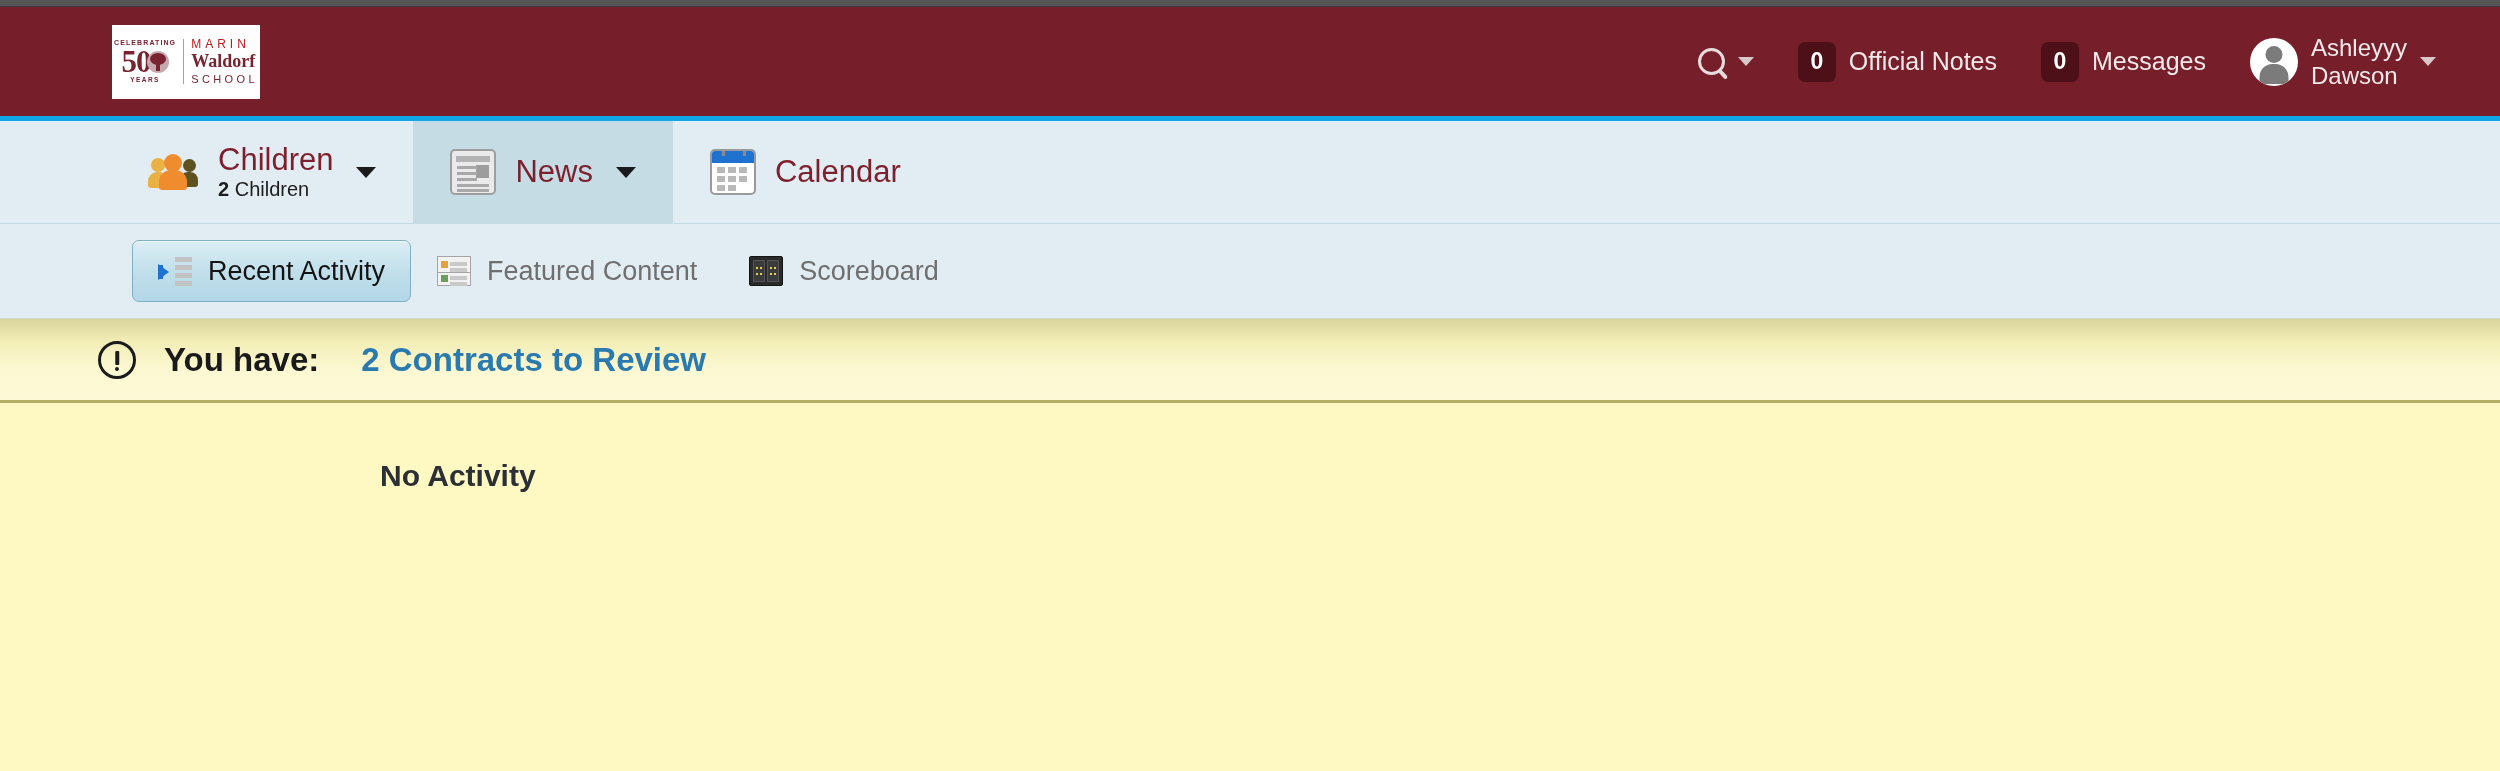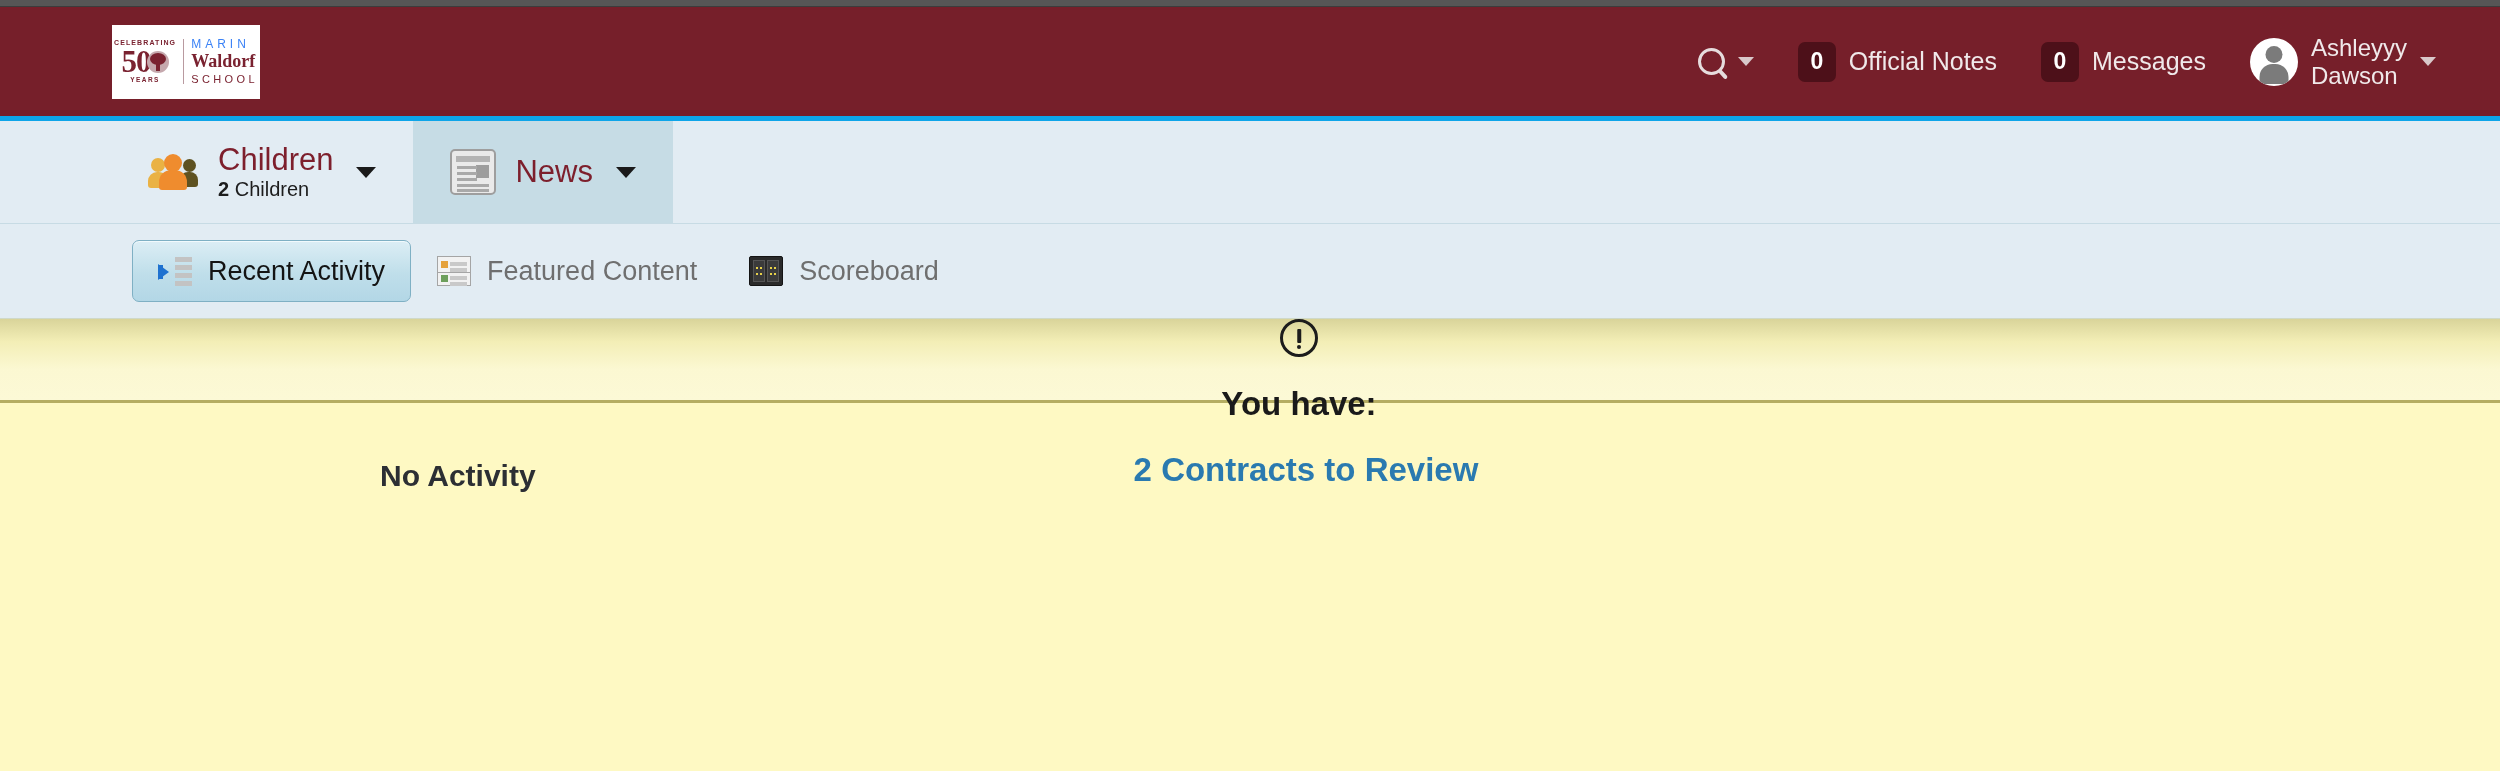--- a/index.html
+++ b/index.html
@@ -63,21 +63,21 @@
   .logo-tree::after {
     content: ""; position: absolute; left: 3px; top: 2px;
     width: 16px; height: 12px; border-radius: 50%; background: #7a2230;
   }
   .logo-years {
     font-size: 6.5px; letter-spacing: 1.4px; color: #7a2230; font-weight: 700;
   }
   .logo-divider { width: 1px; align-self: stretch; background: #b99aa0; margin: 2px 0; }
   .logo-right { display: flex; flex-direction: column; line-height: 1.18; }
   .logo-marin {
-    font-size: 12px; letter-spacing: 4px; color: #3b82f6;
+    font-size: 12px; letter-spacing: 4px; color: #b91c1c;
     font-family: "Liberation Sans", sans-serif;
   }
   .logo-waldorf {
     font-size: 18px; color: #7a2230; font-weight: 700;
     font-family: "Liberation Serif", serif; letter-spacing: 0px;
   }
   .logo-school {
     font-size: 11px; letter-spacing: 3.4px; color: #7a2230;
     font-family: "Liberation Sans", sans-serif;
   }
@@ -265,21 +265,21 @@
   .icon-archive .paper { position: absolute; left: 7px; top: 0px; width: 20px; height: 12px; background: #fbfbfb; border: 1px solid #b6b6b6; }
   .icon-archive .lid { position: absolute; left: 1px; top: 8px; right: 1px; height: 8px; background: #f3c755; border: 1px solid #c9993a; }
   .icon-archive .body { position: absolute; left: 1px; top: 15px; right: 1px; bottom: 1px; background: linear-gradient(to bottom,#f7d271,#eda724); border: 1px solid #c9993a; }
 
   
   .alert {
     height: 84px;
     background: linear-gradient(to bottom, #d9d49a 0%, #f3eeb6 28%, #fbf8d2 62%, #fcf9d6 100%);
     border-bottom: 3px solid #b5ad62;
     display: flex; align-items: center;
-    padding-left: 98px; gap: 28px; flex-direction: column;
+    padding-left: 98px; gap: 28px;
   }
   .alert-icon {
     width: 38px; height: 38px; border-radius: 50%;
     border: 3px solid #1c1c1c; position: relative; flex: 0 0 auto;
   }
   .alert-icon::before {
     content: ""; position: absolute; left: 50%; top: 7px; transform: translateX(-50%);
     width: 3.5px; height: 14px; background: #1c1c1c; border-radius: 1px;
   }
   .alert-icon::after {
@@ -393,20 +393,36 @@
         <span class="ln l1"></span>
           <span class="ln l2"></span>
           <span class="ln l3"></span>
         <span class="ln lw1"></span>
           <span class="ln lw2"></span>
       </span>
       <span class="navtab-title">News</span>
       <span class="nav-caret"></span>
     </div>
 
+    <div class="navtab">
+      <span class="icon-box icon-cal">
+        <span class="top"></span>
+        <span class="ring r1"></span>
+          <span class="ring r2"></span>
+        <span class="g" style="left:5px;top:16px"></span>
+        <span class="g" style="left:16px;top:16px"></span>
+        <span class="g" style="left:27px;top:16px"></span>
+        <span class="g" style="left:5px;top:25px"></span>
+        <span class="g" style="left:16px;top:25px"></span>
+        <span class="g" style="left:27px;top:25px"></span>
+        <span class="g" style="left:5px;top:34px"></span>
+        <span class="g" style="left:16px;top:34px"></span>
+      </span>
+      <span class="navtab-title">Calendar</span>
+    </div>
 
   </div>
 
   <div class="subnav">
 
     <div class="subtab active">
       <span class="icon-sm icon-recent">
         <span class="rl rl1"></span>
           <span class="rl rl2"></span>
         <span class="rl rl3"></span>

